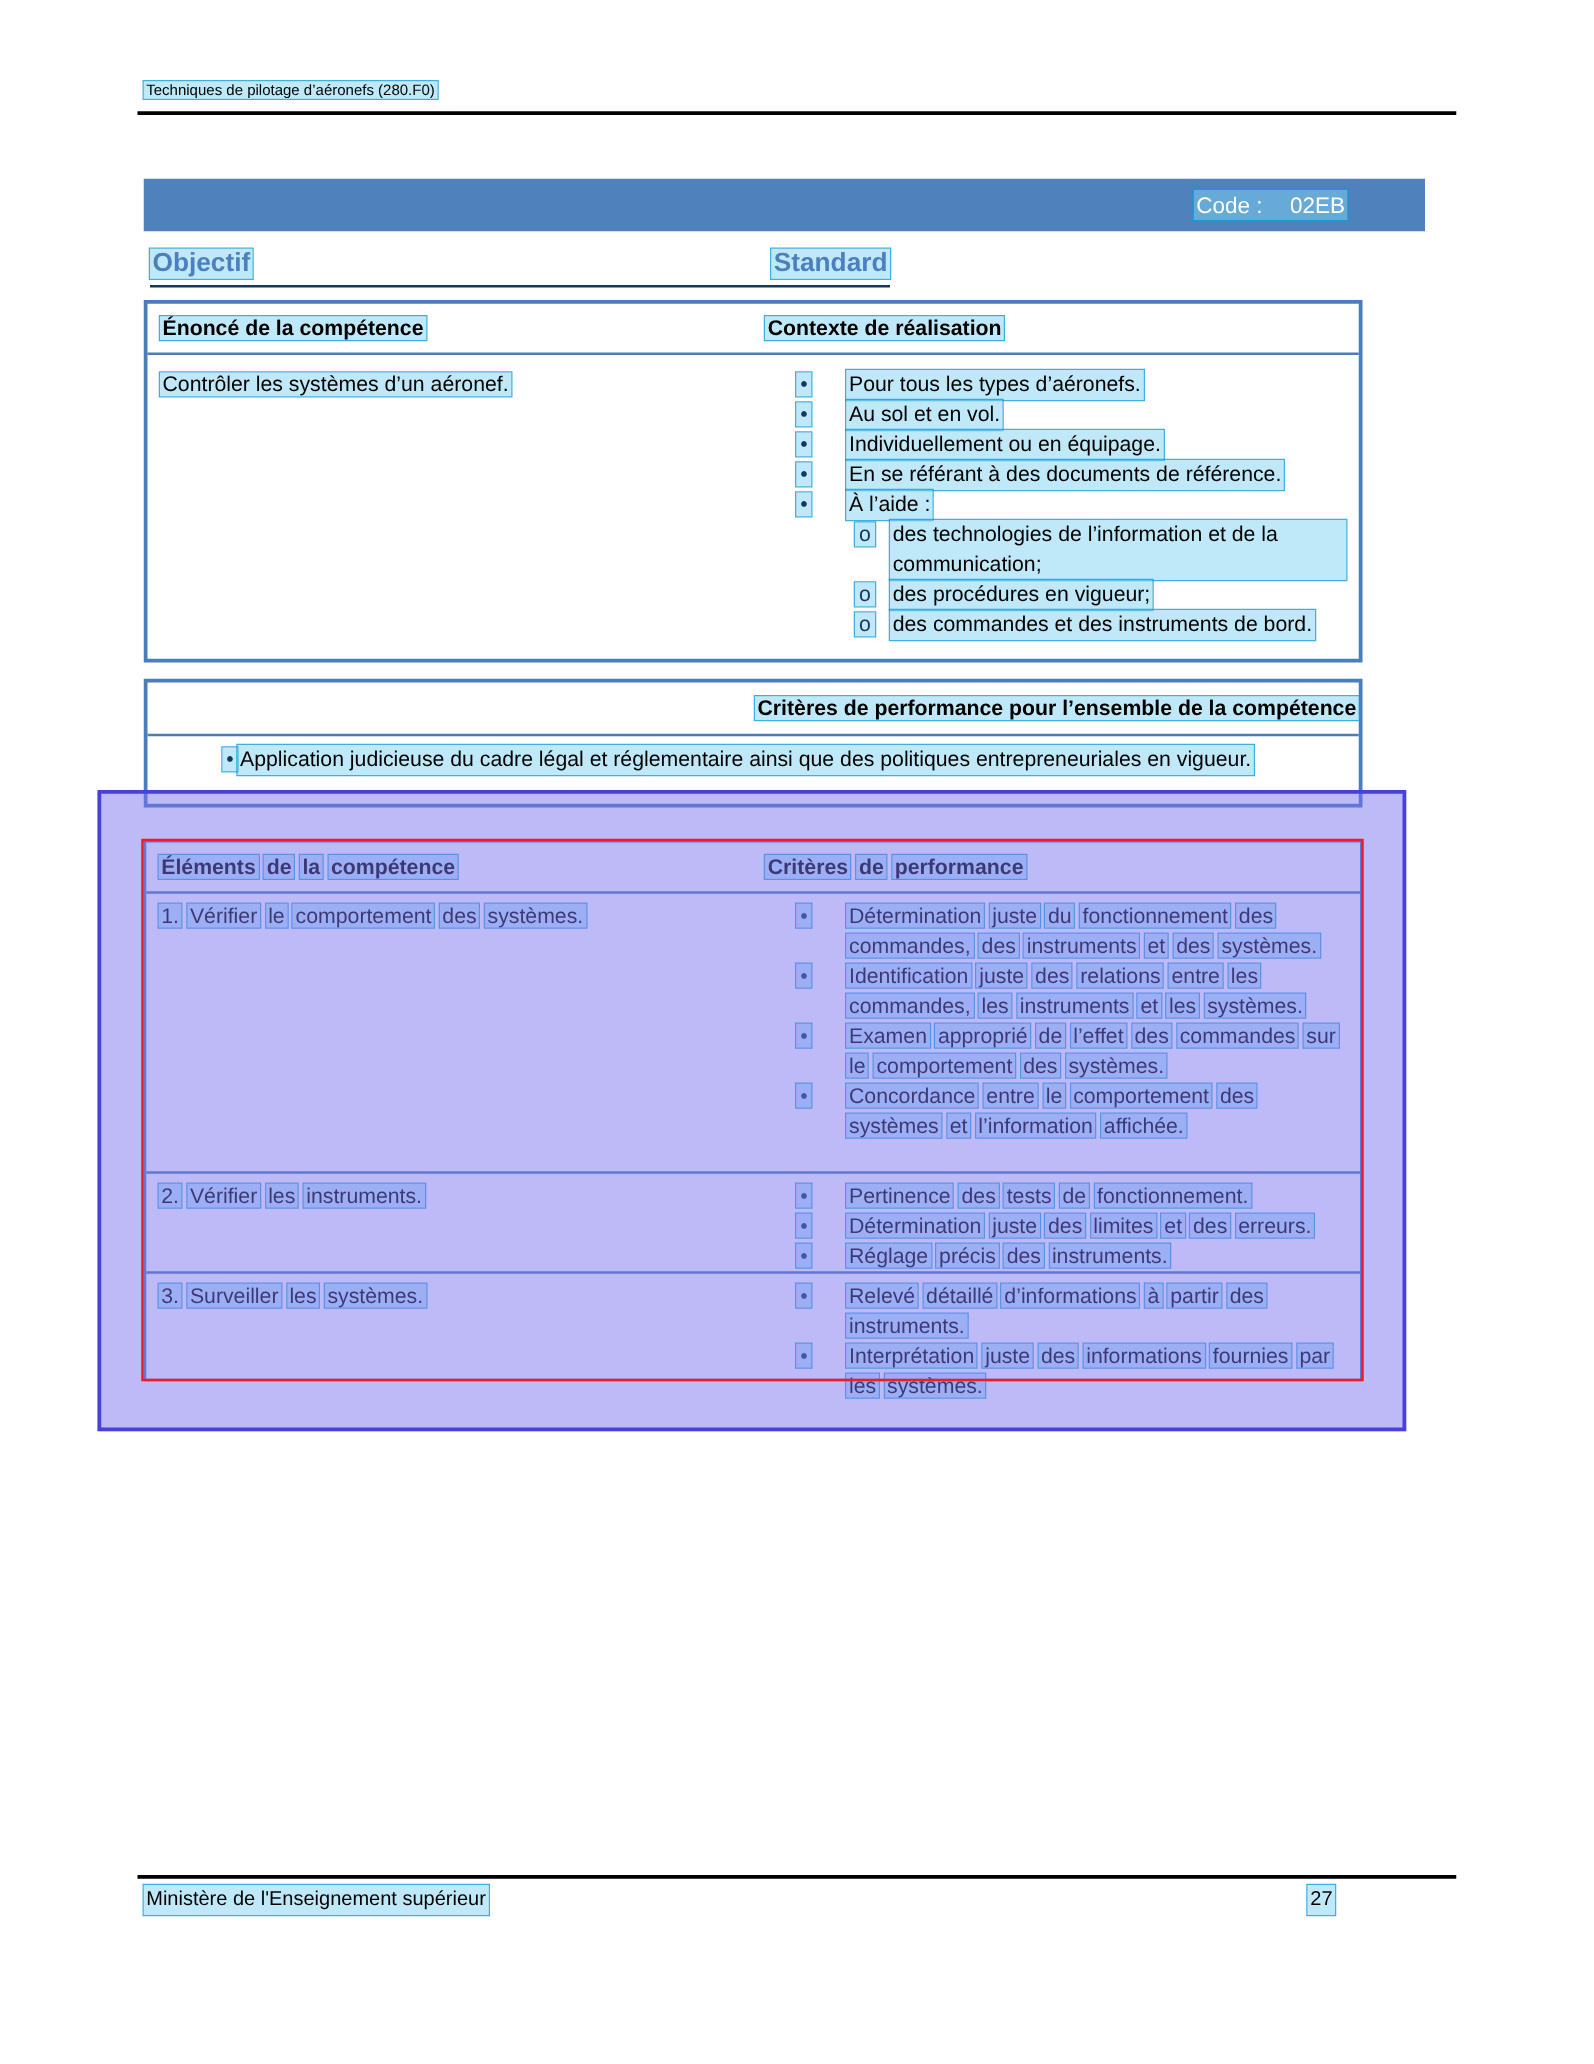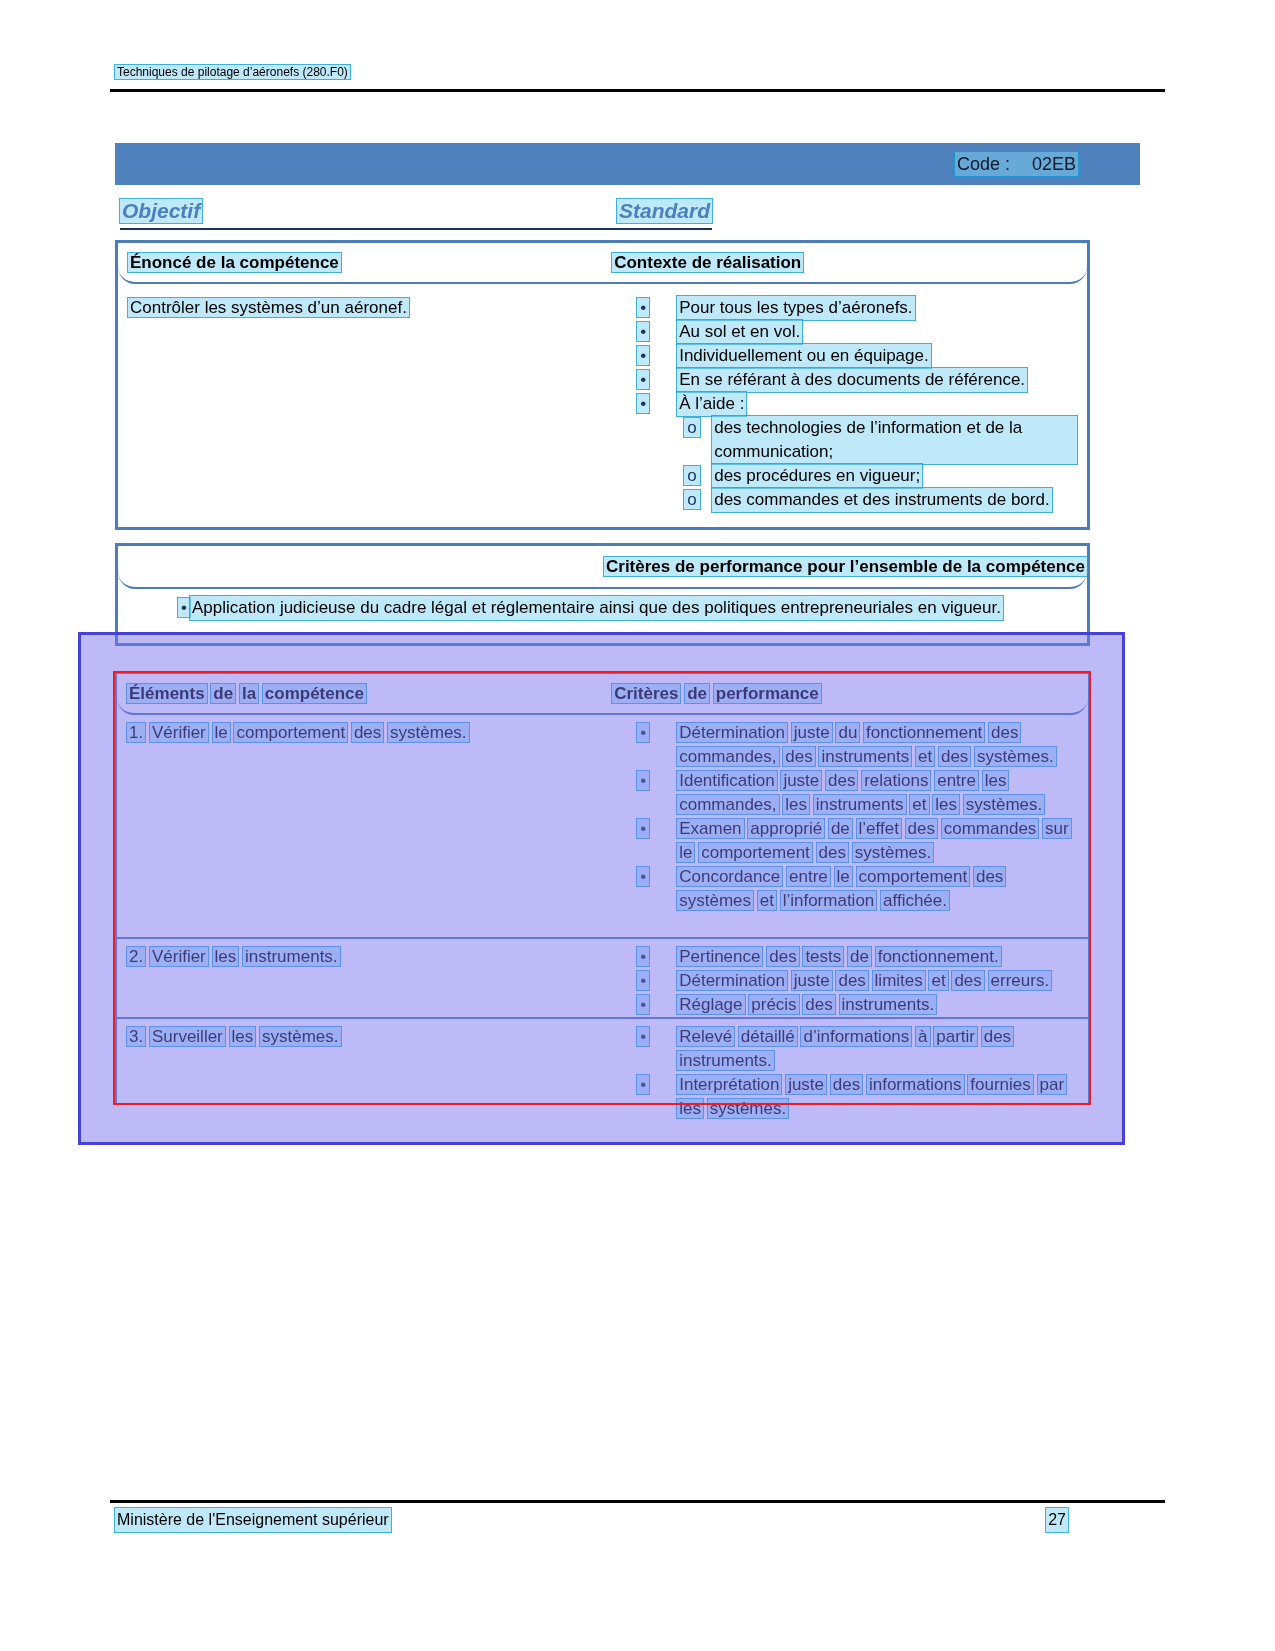--- a/index.html
+++ b/index.html
@@ -25,33 +25,33 @@
     padding:0 2px;
     -webkit-box-decoration-break:clone;
     box-decoration-break:clone;
   }
 
   .doc-header{position:absolute;left:115px;top:60px;font-size:12px;}
   .header-rule{position:absolute;left:110px;top:89px;width:1055px;height:3px;background:#000;}
 
   .code-bar{position:absolute;left:115px;top:143px;width:1025px;height:42px;background:var(--bar-bg);
             display:flex;align-items:center;justify-content:flex-end;padding-right:62px;}
-  .code-text{color:#0f172a;font-size:18px;}
+  .code-text{color:#ffffff;font-size:18px;}
   .code-value{margin-left:22px;}
 
   .section-heading{position:absolute;left:120px;top:199px;width:592px;display:flex;justify-content:space-between;
                    border-bottom:2.5px solid var(--heading-rule);padding-bottom:5px;
-                   font-size:21px;font-weight:bold;font-style:italic;color:var(--heading-color);}
+                   font-size:21px;font-weight:bold;color:var(--heading-color);}
 
   .tbl{position:absolute;left:115px;width:975px;border:3px solid var(--table-border);}
   .tbl1{top:240px;height:290px;}
   .tbl2{top:543px;height:103px;text-align:right;}
   .tbl3{top:672px;height:433px;border-width:2.5px;}
 
-  .tbl-head{display:flex;border-bottom:2px solid var(--table-border);font-weight:bold;padding:8px 0 7px 0;border-radius:17px;}
+  .tbl-head{display:flex;border-bottom:2px solid var(--table-border);font-weight:bold;padding:8px 0 7px 0;}
   .tbl-head.single{display:block;padding:9px 0 8px 0;}
   .col-left{width:51%;padding-left:10px;padding-right:16px;}
   .col-right{width:49%;padding-right:10px;}
   .tbl-body{display:flex;padding-top:12px;}
   .cell{align-items:flex-start;}
 
   .brow{display:flex;align-items:flex-start;}
   .bmark{flex:none;width:40px;color:var(--bullet);}
   .brow.indent{padding-left:25px;}
   .brow.sub{padding-left:72px;}

